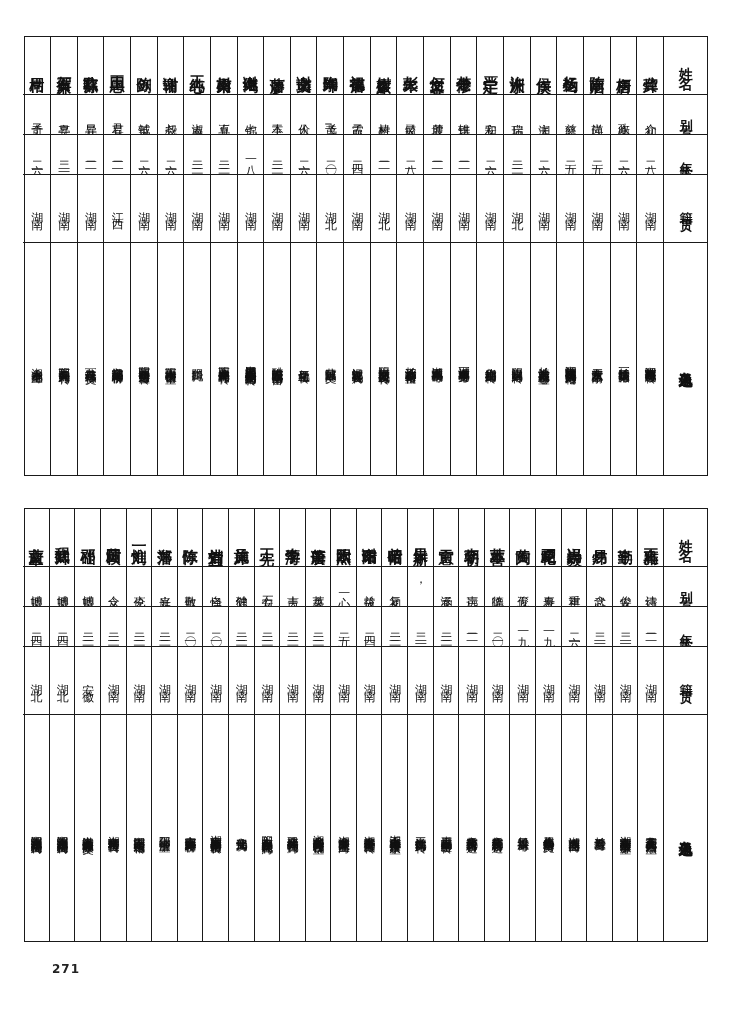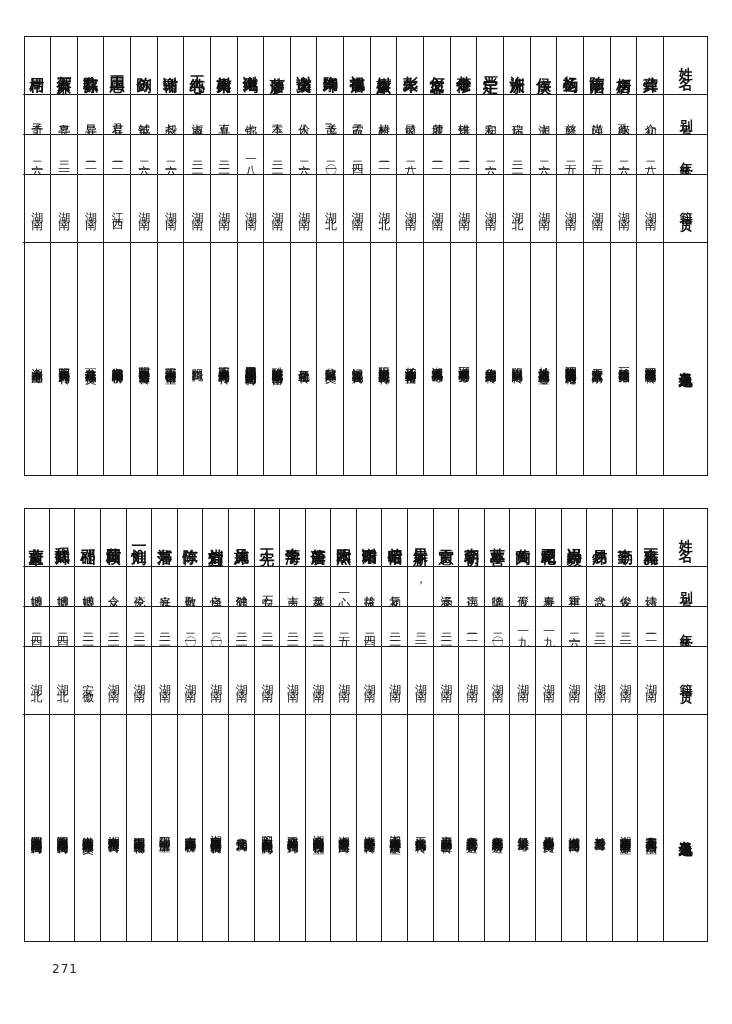--- a/index.html
+++ b/index.html
@@ -96,20 +96,21 @@
   .origin-inner { letter-spacing: 7px; }
   .age-inner { letter-spacing: 3px; }
 
   .page-number {
     position: absolute;
     left: 52px;
     top: 962px;
     font-size: 12px;
     color: #222;
     letter-spacing: 1px;
+    font-weight: bold;
   }
 </style>
 </head>
 <body>
 
 <div class="page">
 
   <div class="tbl" id="table-top">
       <div class="col header-col">
         <div class="cell r-name">

